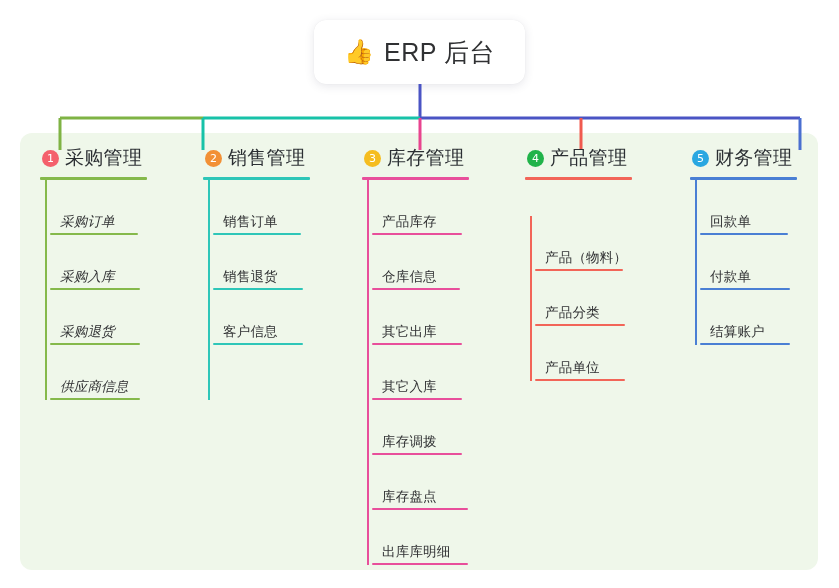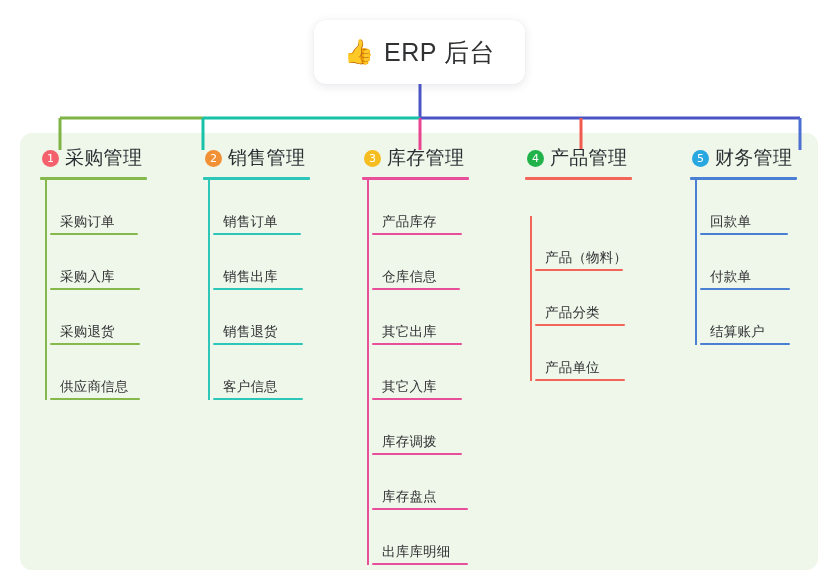--- a/index.html
+++ b/index.html
@@ -182,21 +182,21 @@
       <line x1="800" y1="118" x2="800" y2="150" stroke="#4a6fd0" stroke-width="3" stroke-linecap="butt"></line>
     </svg>
 
   <div class="columns" id="columns">
       <div class="column col-0">
         <div class="col-head">
           <span class="badge" style="background: rgb(244, 96, 108);">1</span>
           <span class="col-title">采购管理</span>
         </div>
         <div class="col-rule" style="background: rgb(133, 185, 75);"></div>
-        <div class="items" style="color: rgb(133, 185, 75);">
+        <div class="items" style="color: rgb(133, 185, 75); font-style: italic;">
           <div class="spine" style="height: 220px;"></div>
           <div class="item">
             <span class="item-label">采购订单</span>
             <div class="item-rule" style="background: rgb(133, 185, 75); width: 88px;"></div>
           </div>
           <div class="item">
             <span class="item-label">采购入库</span>
             <div class="item-rule" style="background: rgb(133, 185, 75); width: 90px;"></div>
           </div>
           <div class="item">
@@ -215,24 +215,20 @@
           <span class="col-title">销售管理</span>
         </div>
         <div class="col-rule" style="background: rgb(46, 198, 184);"></div>
         <div class="items" style="color: rgb(46, 198, 184); font-family: Liberation Serif, serif;">
           <div class="spine" style="height: 220px;"></div>
           <div class="item">
             <span class="item-label">销售订单</span>
             <div class="item-rule" style="background: rgb(46, 198, 184); width: 88px;"></div>
           </div>
           <div class="item">
-            <span class="item-label">销售出库</span>
-            <div class="item-rule" style="background: rgb(46, 198, 184); width: 90px;"></div>
-          </div>
-          <div class="item">
             <span class="item-label">销售退货</span>
             <div class="item-rule" style="background: rgb(46, 198, 184); width: 90px;"></div>
           </div>
           <div class="item">
             <span class="item-label">客户信息</span>
             <div class="item-rule" style="background: rgb(46, 198, 184); width: 90px;"></div>
           </div>
         </div>
       </div>
       <div class="column col-2">

